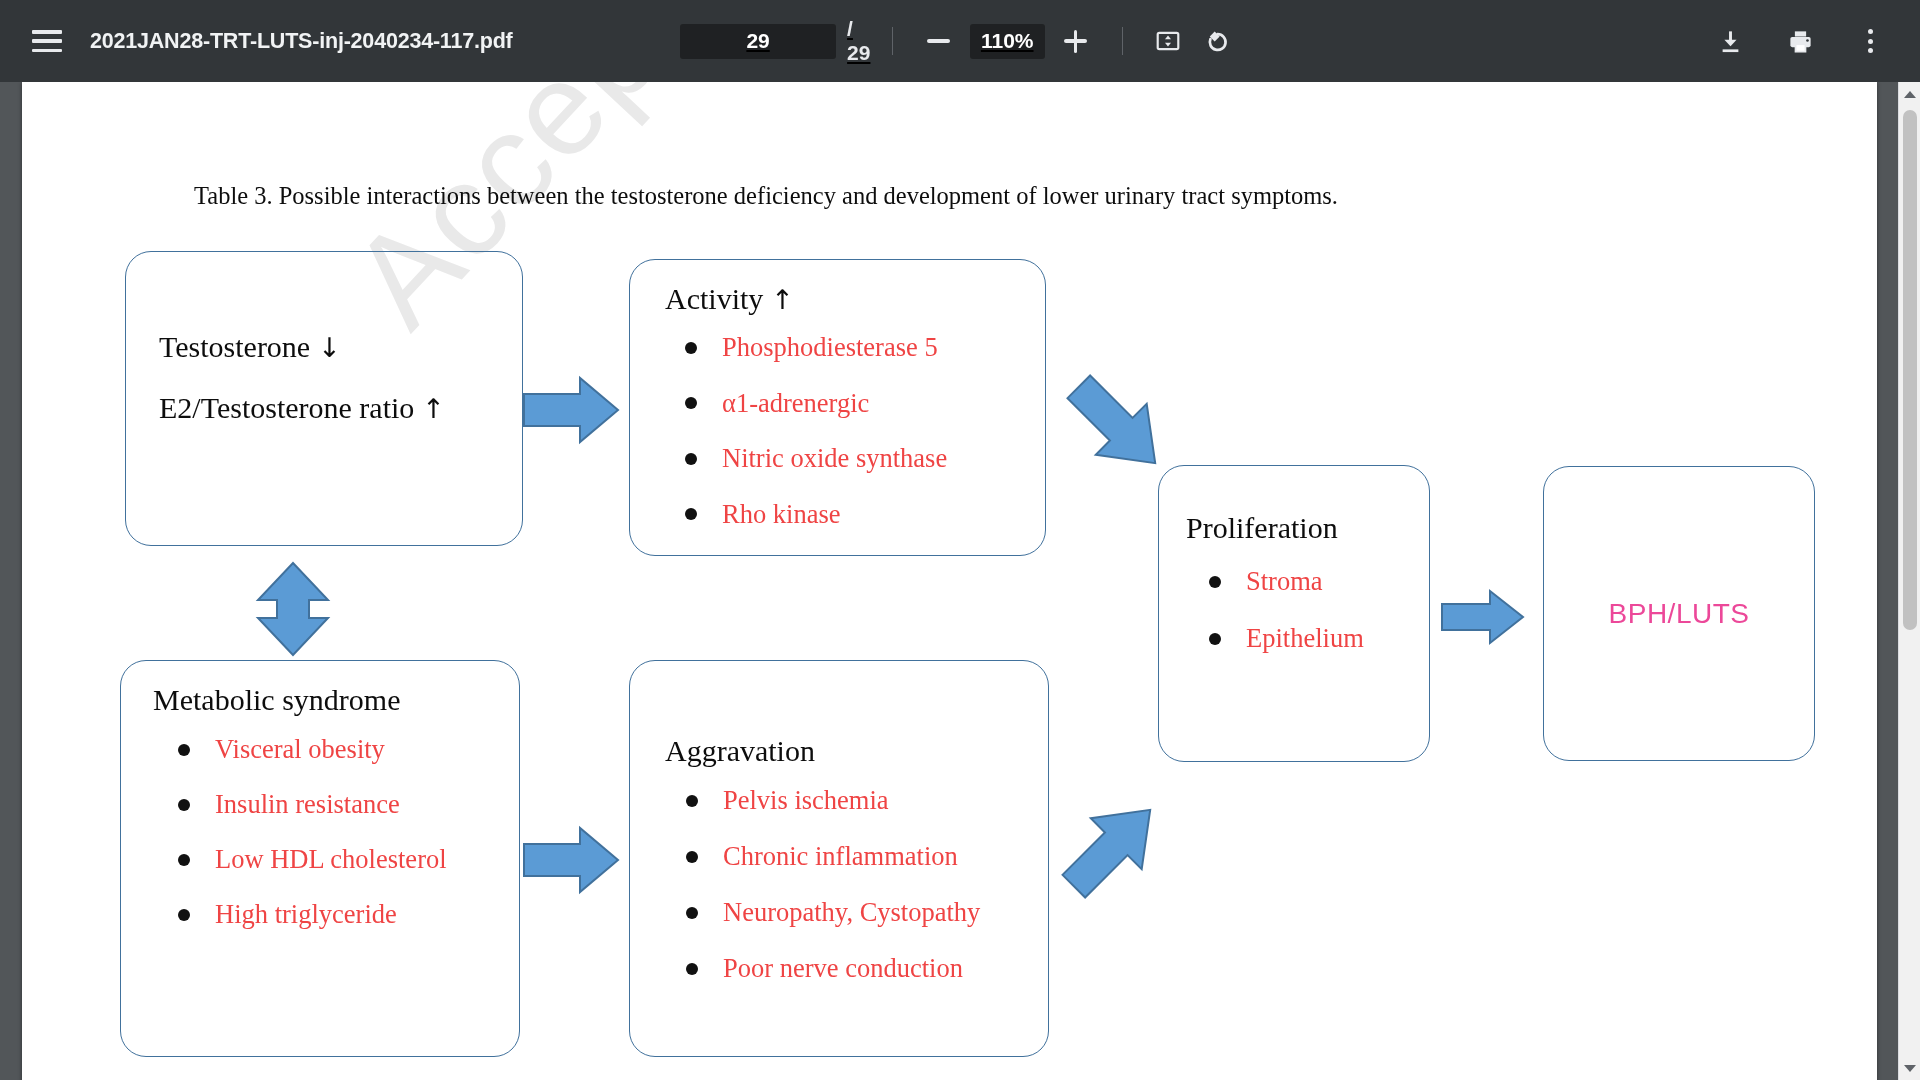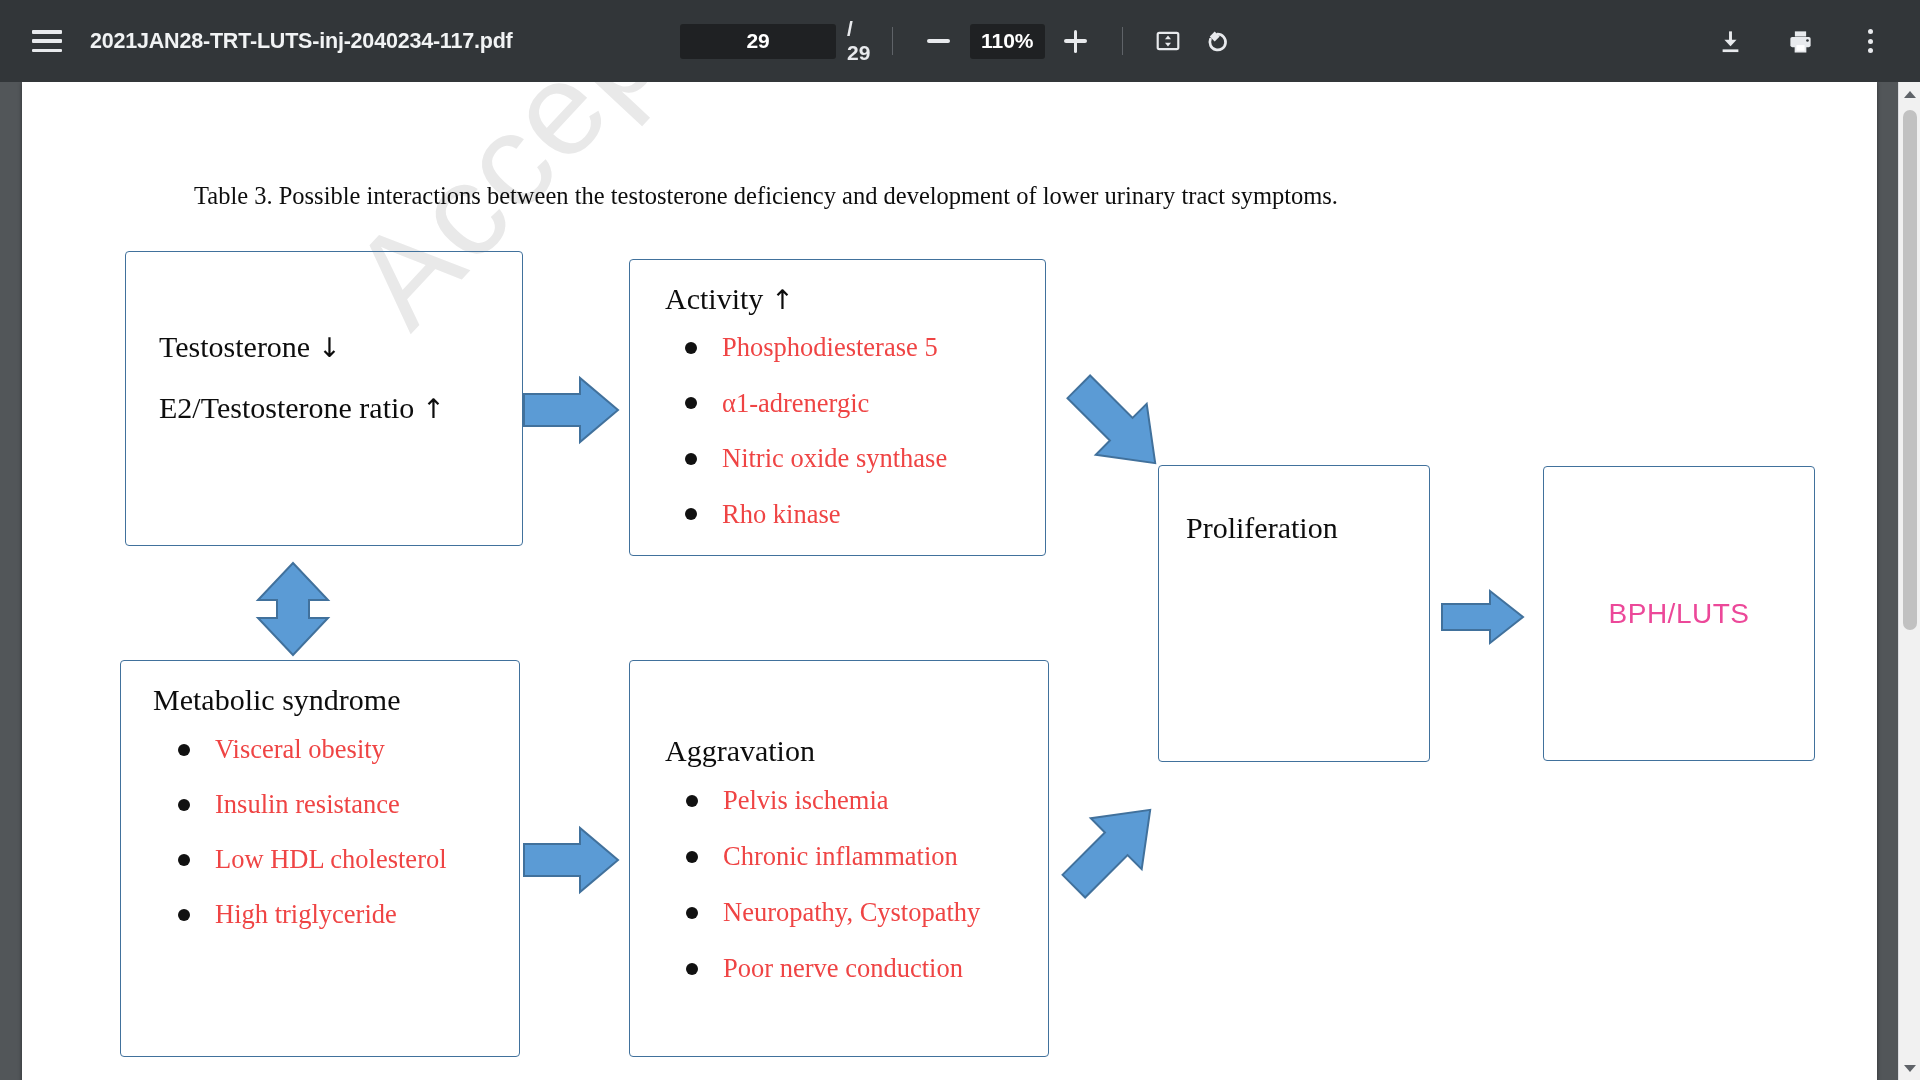--- a/index.html
+++ b/index.html
@@ -22,21 +22,21 @@
   }
   .hamburger span { display: block; height: 3.5px; background: #e8eaed; border-radius: 1px; }
   #doc-title {
     color: #f1f3f4; font-size: 21.5px; font-weight: bold; letter-spacing: -0.2px;
     margin-left: 28px; white-space: nowrap; overflow: hidden; text-overflow: ellipsis;
   }
 
   #tb-center {
     position: absolute; left: 0; right: 0; margin: 16px auto;
     width: 560px; height: 64px;
-    display: flex; align-items: center; justify-content: center; gap: 0px;
+    display: flex; align-items: center; justify-content: center; gap: 0px; text-decoration: underline;
   }
   .pagebox {
     background: #1f2123; color: #fff; font-size: 21px; font-weight: bold;
     border-radius: 3px; padding: 5px 9px 6px; min-width: 44px; text-align: center;
     border: none; outline: none;
   }
   .pagetotal { color: #e8eaed; font-size: 21px; font-weight: bold; margin-left: 11px; }
   .tb-sep { width: 1px; height: 28px; background: #5f6368; margin: 0 22px; }
   .icon-btn {
     width: 48px; height: 48px; display: flex; align-items: center; justify-content: center;
@@ -86,21 +86,21 @@
   #caption-top {
     position: absolute; left: 172px; top: 100px;
     font-family: "Liberation Serif", serif; font-size: 24.5px; color: #0d0d0d;
     white-space: nowrap; z-index: 3;
   }
 
   
   .box {
     position: absolute;
     border: 1.6px solid #41719c;
-    border-radius: 4px;
+    border-radius: 26px;
     background: transparent;
     z-index: 2;
   }
   .box-title {
     font-family: "Liberation Serif", serif; font-size: 30px; color: #0d0d0d;
     white-space: nowrap; display: flex; align-items: baseline; gap: 8px;
   }
   .arrow-glyph { font-family: "DejaVu Sans", sans-serif; font-size: 27px; line-height: 0.9; }
   ul.blist { list-style: none; margin: 0; padding: 0; }
   ul.blist li {
@@ -298,20 +298,30 @@
             <span class="bullet"></span>
             <span>Rho kinase</span>
           </li>
       </ul>
     </div>
 
     <div class="box" id="box-proliferation">
       <div class="box-title">
         <span>Proliferation</span>
       </div>
+      <ul class="blist">
+        <li>
+            <span class="bullet"></span>
+            <span>Stroma</span>
+          </li>
+        <li>
+            <span class="bullet"></span>
+            <span>Epithelium</span>
+          </li>
+      </ul>
     </div>
 
     <div class="box" id="box-bphluts">
       <div class="ctr">BPH/LUTS</div>
     </div>
 
     <div class="box" id="box-metabolic">
       <div class="box-title">
         <span>Metabolic syndrome</span>
       </div>

